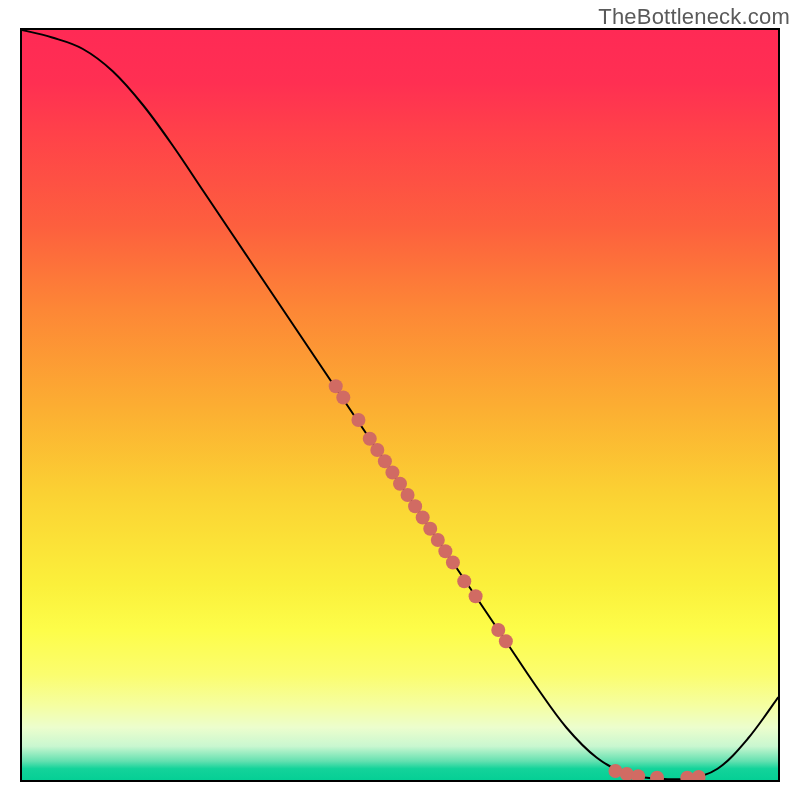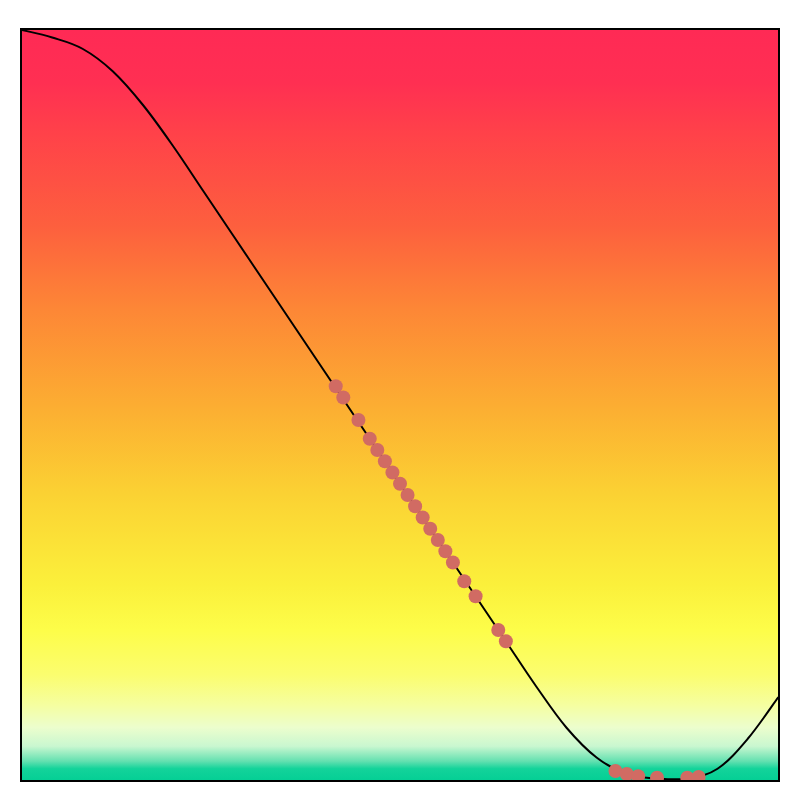--- a/index.html
+++ b/index.html
@@ -68,20 +68,21 @@
     left: 0;
     top: 0;
     width: 100%;
     height: 100%;
   }
 </style>
 </head>
 <body>
 
 <div class="chart-container">
+  <div class="watermark">TheBottleneck.com</div>
 
   <div class="plot-area">
     <div class="gradient-bg"></div>
     <svg class="curve" viewBox="0 0 756 750" preserveAspectRatio="none">
       <g id="curve-group">
           <path d="M 0,0 C 5.4432,1.3499999999999999 19.3536,4.125 30.240000000000002,7.5 C 41.126400000000004,10.875 49.59360000000001,12.675 60.480000000000004,18.75 C 71.3664,24.825 79.8336,31.125 90.72,41.25 C 101.6064,51.375 110.0736,61.5 120.96000000000001,75 C 131.84640000000002,88.5 140.3136,100.725 151.20000000000002,116.25 C 162.08640000000003,131.775 170.5536,145.05 181.44,161.25 C 192.3264,177.45 200.7936,190.05 211.68,206.25 C 222.56640000000002,222.45 231.03360000000004,235.05 241.92000000000002,251.25 C 252.8064,267.45 261.2736,280.05 272.15999999999997,296.25 C 283.04639999999995,312.45 291.51360000000005,325.04999999999995 302.40000000000003,341.24999999999994 C 313.2864,357.44999999999993 321.7536,370.05 332.64,386.25 C 343.52639999999997,402.45 351.9936,415.05 362.88,431.25 C 373.7664,447.45 382.2336,460.05 393.12,476.25 C 404.0064,492.45 412.47360000000003,505.05 423.36,521.25 C 434.2464,537.45 442.7136,550.05 453.59999999999997,566.25 C 464.48639999999995,582.45 472.9536,595.05 483.84000000000003,611.25 C 494.72640000000007,627.45 503.19360000000006,640.725 514.08,656.25 C 524.9664,671.775 533.4336,684.675 544.3199999999999,697.5 C 555.2063999999999,710.325 563.6736000000001,719.13 574.5600000000001,727.5 C 585.4464,735.87 593.9136000000001,740.22 604.8000000000001,744 C 615.6864,747.78 624.1536,747.69 635.04,748.5 C 645.9264,749.31 654.3936,750.255 665.28,748.5 C 676.1664,746.745 684.6336,745.905 695.52,738.75 C 706.4064,731.595 714.8736,721.575 725.76,708.75 C 736.6464,695.925 750.5568,674.925 756,667.5" fill="none" stroke="#000000" stroke-width="2" stroke-linecap="round" stroke-linejoin="round"></path>
         </g>
       <g id="points-group">
           <circle cx="313.74" cy="356.25" r="7" fill="#d16b63"></circle>
           <circle cx="321.3" cy="367.5" r="7" fill="#d16b63"></circle>

